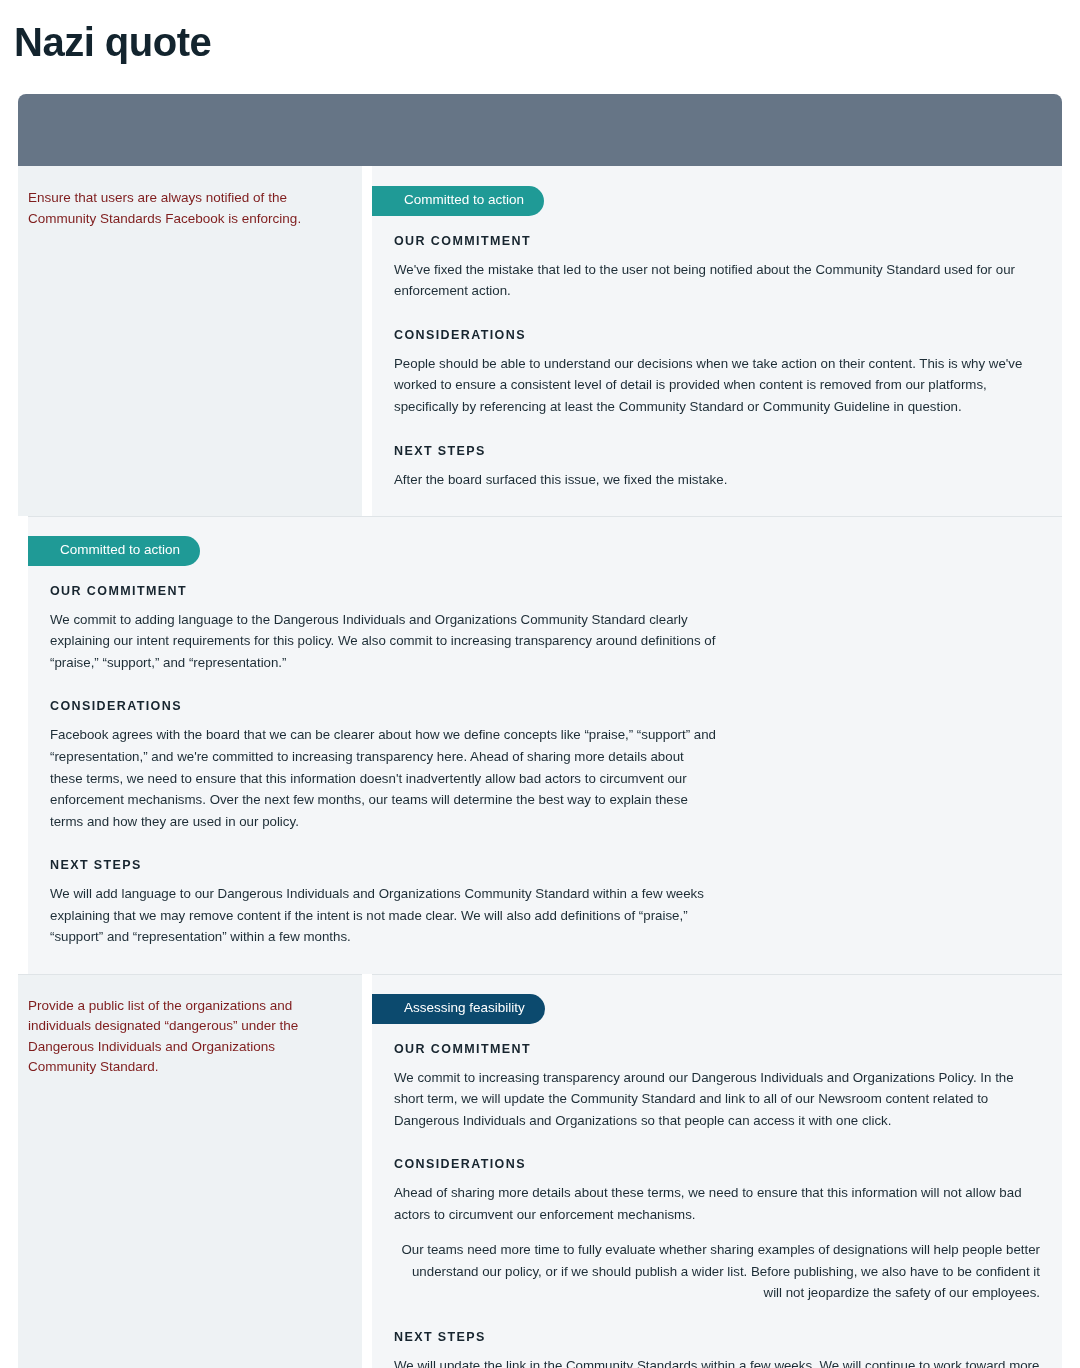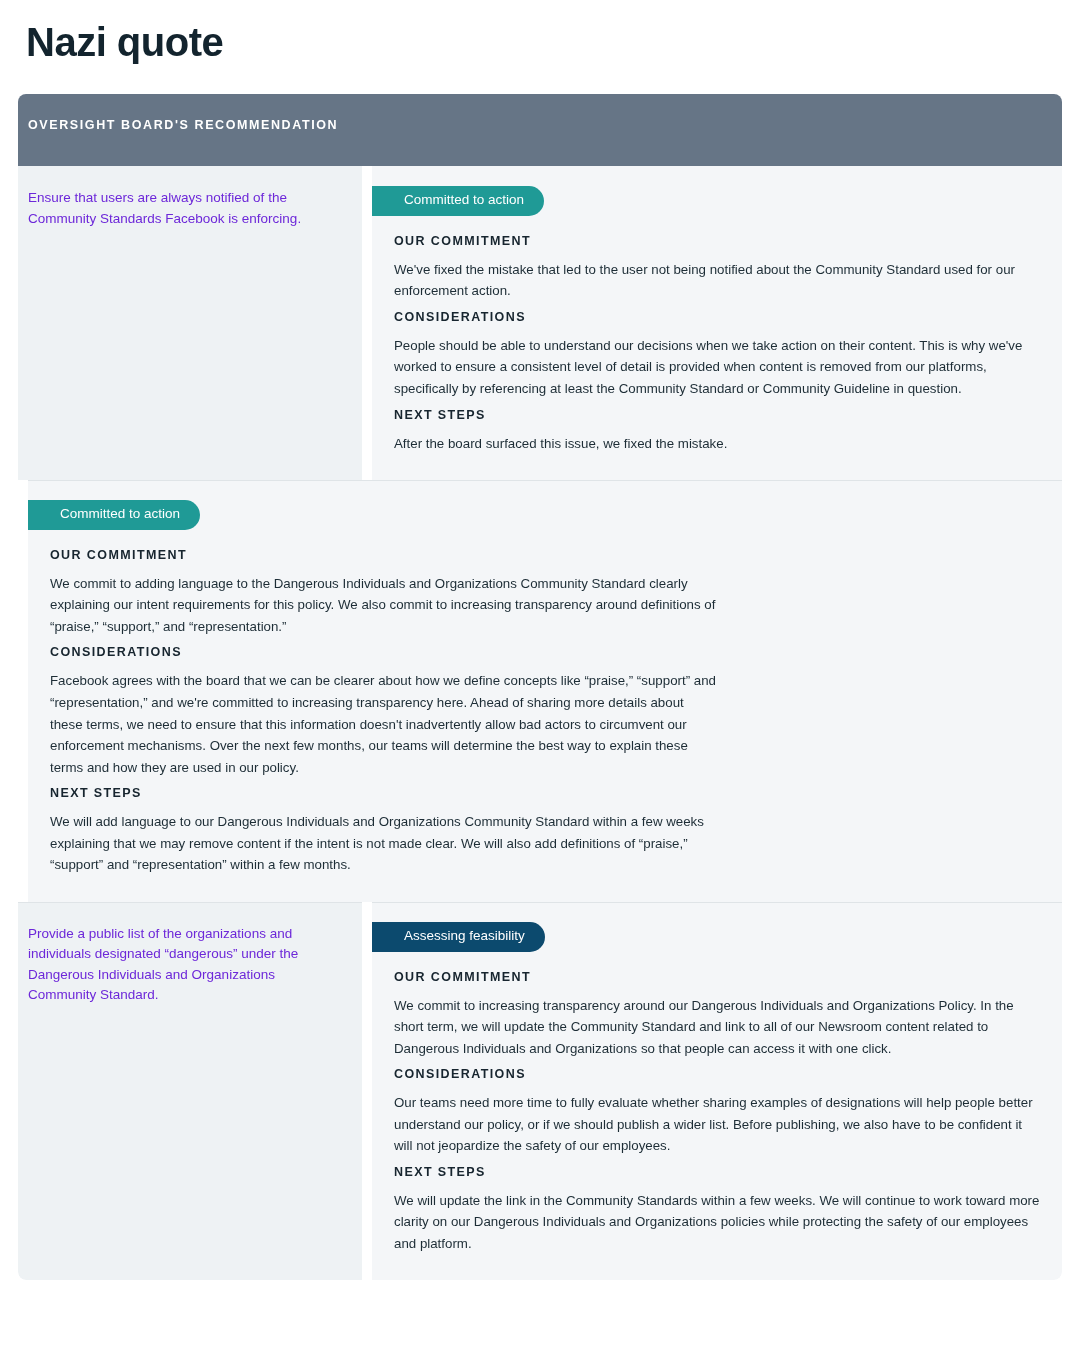--- a/index.html
+++ b/index.html
@@ -16,21 +16,21 @@
     position: relative;
     width: 1080px;
     height: 1368px;
     background: #ffffff;
     overflow: hidden;
   }
 
   
   .page-title {
     position: absolute;
-    left: 26px;
+    left: 14px;
     top: 18px;
     font-size: 40px;
     font-weight: 700;
     letter-spacing: -0.5px;
     color: #13242e;
     line-height: 1.2;
   }
 
   
   .table {
@@ -90,21 +90,21 @@
   .cell-right {
     flex: 1 1 auto;
     background: #f4f6f8;
     padding: 0 22px 26px 0;
     position: relative;
   }
 
   .rec-text {
     font-size: 13.5px;
     line-height: 1.52;
-    color: #6d28d9;
+    color: #7f1d1d;
   }
 
   
   .badge {
     display: inline-block;
     margin-top: 20px;
     margin-left: 0;
     padding: 7px 20px 8px 32px;
     border-radius: 0 16px 16px 0;
     font-size: 13.5px;
@@ -116,21 +116,21 @@
   .badge-assessing { background: #0c4a6e; }
 
   .section {
     margin-left: 22px;
   }
   .section-label {
     font-size: 12.5px;
     font-weight: 700;
     letter-spacing: 1.4px;
     color: #17252f;
-    margin-top: 8px;
+    margin-top: 26px;
     margin-bottom: 11px;
   }
   .section-label.first { margin-top: 18px; }
 
   .section-para {
     font-size: 13.3px;
     line-height: 1.62;
     color: #1d2d36;
     max-width: 668px;
   }
@@ -143,21 +143,20 @@
 </head>
 <body>
 
 <div class="page">
 
   <h1 class="page-title">Nazi quote</h1>
 
   <div class="table">
 
     <div class="thead">
-      <div class="th th-left">OVERSIGHT BOARD'S RECOMMENDATION</div>
     </div>
 
     <div id="rows-container">
         <div class="row">
           <div class="cell-left">
             <div class="rec-text">Ensure that users are always notified of the Community Standards Facebook is enforcing.</div>
           </div>
           <div class="gutter"></div>
           <div class="cell-right"><div class="badge badge-committed">Committed to action</div><div class="section">
               <div class="section-label first">OUR COMMITMENT</div>
@@ -186,20 +185,21 @@
         <div class="row">
           <div class="cell-left">
             <div class="rec-text">Provide a public list of the organizations and individuals designated “dangerous” under the Dangerous Individuals and Organizations Community Standard.</div>
           </div>
           <div class="gutter"></div>
           <div class="cell-right"><div class="badge badge-assessing">Assessing feasibility</div><div class="section">
               <div class="section-label first">OUR COMMITMENT</div>
               <p class="section-para">We commit to increasing transparency around our Dangerous Individuals and Organizations Policy. In the short term, we will update the Community Standard and link to all of our Newsroom content related to Dangerous Individuals and Organizations so that people can access it with one click.</p>
             </div><div class="section">
               <div class="section-label">CONSIDERATIONS</div>
+              <p class="section-para">Ahead of sharing more details about these terms, we need to ensure that this information will not allow bad actors to circumvent our enforcement mechanisms.</p>
               <p class="section-para">Our teams need more time to fully evaluate whether sharing examples of designations will help people better understand our policy, or if we should publish a wider list. Before publishing, we also have to be confident it will not jeopardize the safety of our employees.</p>
             </div><div class="section">
               <div class="section-label">NEXT STEPS</div>
               <p class="section-para">We will update the link in the Community Standards within a few weeks. We will continue to work toward more clarity on our Dangerous Individuals and Organizations policies while protecting the safety of our employees and platform.</p>
             </div></div>
         </div>
       </div>
 
   </div>
 </div>

